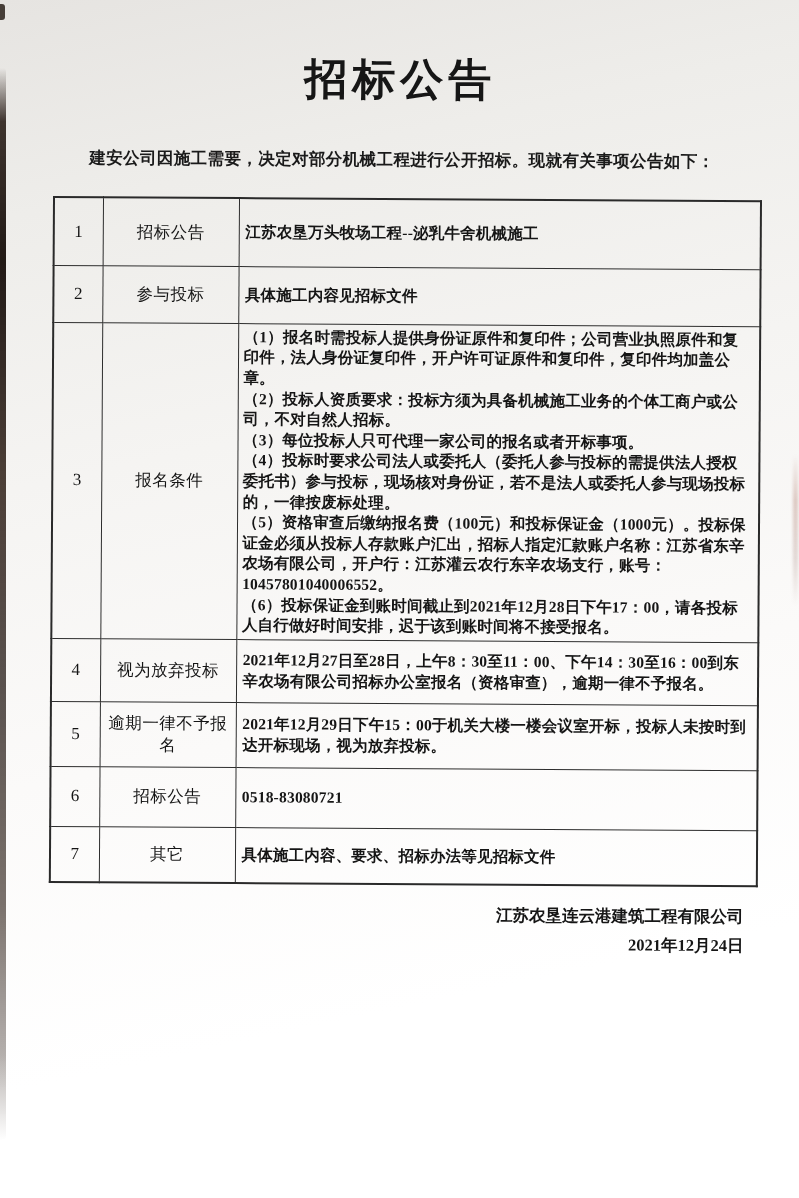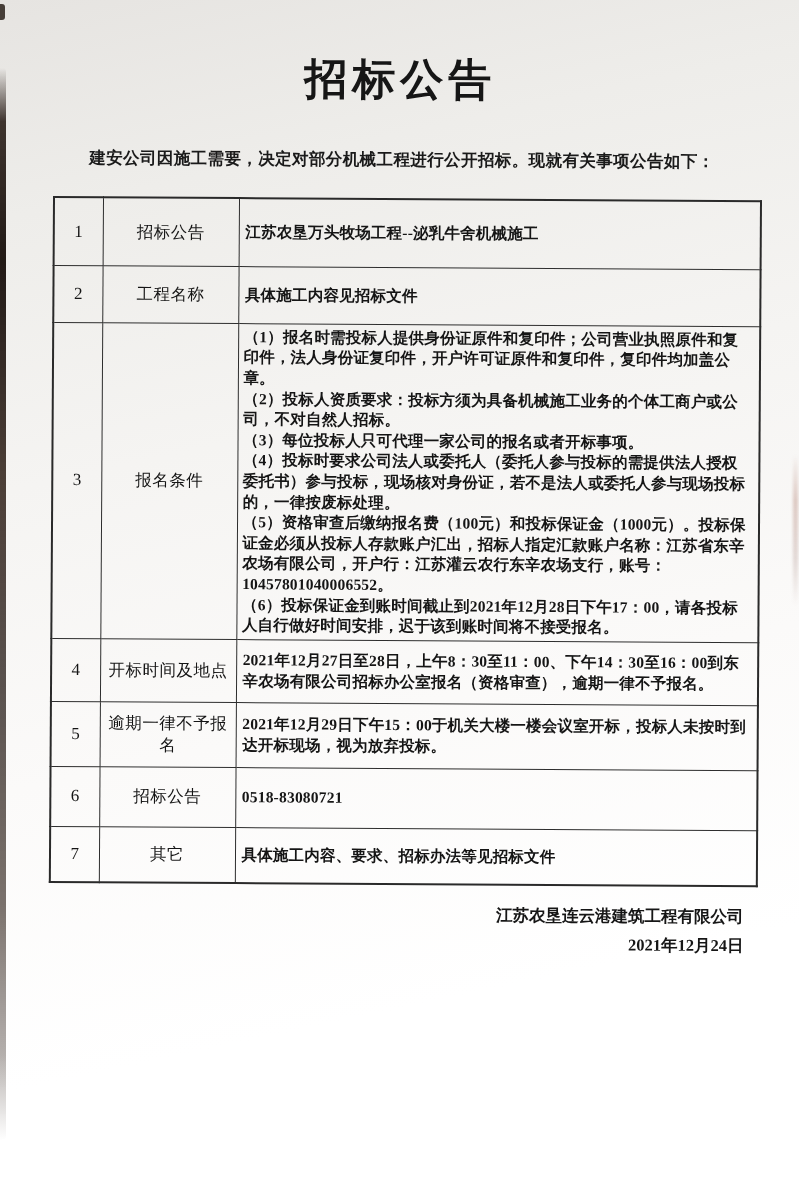--- a/index.html
+++ b/index.html
@@ -100,38 +100,38 @@
         <col style="width:522px">
       </colgroup>
       <tbody>
         <tr class="r1">
           <td class="cell-no">1</td>
           <td class="cell-label">招标公告</td>
           <td class="cell-content">江苏农垦万头牧场工程--泌乳牛舍机械施工</td>
         </tr>
         <tr class="r2">
           <td class="cell-no">2</td>
-          <td class="cell-label">工程名称</td>
+          <td class="cell-label">参与投标</td>
           <td class="cell-content">具体施工内容见招标文件</td>
         </tr>
         <tr class="r3">
           <td class="cell-no">3</td>
           <td class="cell-label">报名条件</td>
           <td class="cell-content cell-conditions">
             <p class="cond-item">（1）报名时需投标人提供身份证原件和复印件；公司营业执照原件和复印件，法人身份证复印件，开户许可证原件和复印件，复印件均加盖公章。</p>
             <p class="cond-item">（2）投标人资质要求：投标方须为具备机械施工业务的个体工商户或公司，不对自然人招标。</p>
             <p class="cond-item">（3）每位投标人只可代理一家公司的报名或者开标事项。</p>
             <p class="cond-item">（4）投标时要求公司法人或委托人（委托人参与投标的需提供法人授权委托书）参与投标，现场核对身份证，若不是法人或委托人参与现场投标的，一律按废标处理。</p>
             <p class="cond-item">（5）资格审查后缴纳报名费（100元）和投标保证金（1000元）。投标保证金必须从投标人存款账户汇出，招标人指定汇款账户名称：江苏省东辛农场有限公司，开户行：江苏灌云农行东辛农场支行，账号：10457801040006552。</p>
             <p class="cond-item">（6）投标保证金到账时间截止到2021年12月28日下午17：00，请各投标人自行做好时间安排，迟于该到账时间将不接受报名。</p>
           </td>
         </tr>
         <tr class="r4">
           <td class="cell-no">4</td>
-          <td class="cell-label">开标时间及地点</td>
+          <td class="cell-label">视为放弃投标</td>
           <td class="cell-content">2021年12月27日至28日，上午8：30至11：00、下午14：30至16：00到东辛农场有限公司招标办公室报名（资格审查），逾期一律不予报名。</td>
         </tr>
         <tr class="r5">
           <td class="cell-no">5</td>
           <td class="cell-label">逾期一律不予报名</td>
           <td class="cell-content">2021年12月29日下午15：00于机关大楼一楼会议室开标，投标人未按时到达开标现场，视为放弃投标。</td>
         </tr>
         <tr class="r6">
           <td class="cell-no">6</td>
           <td class="cell-label">招标公告</td>

